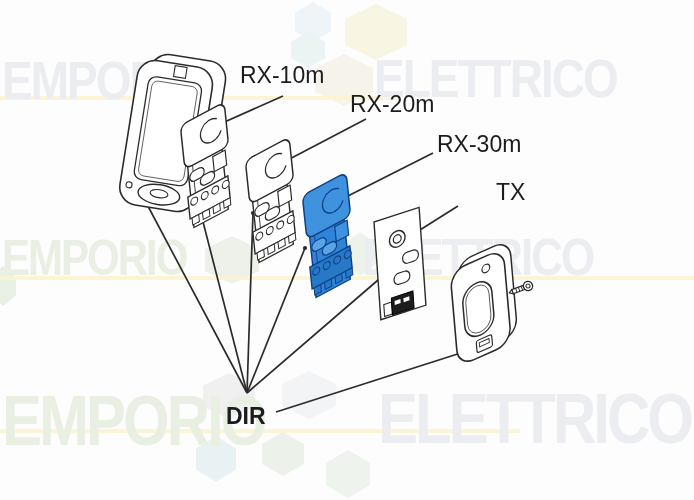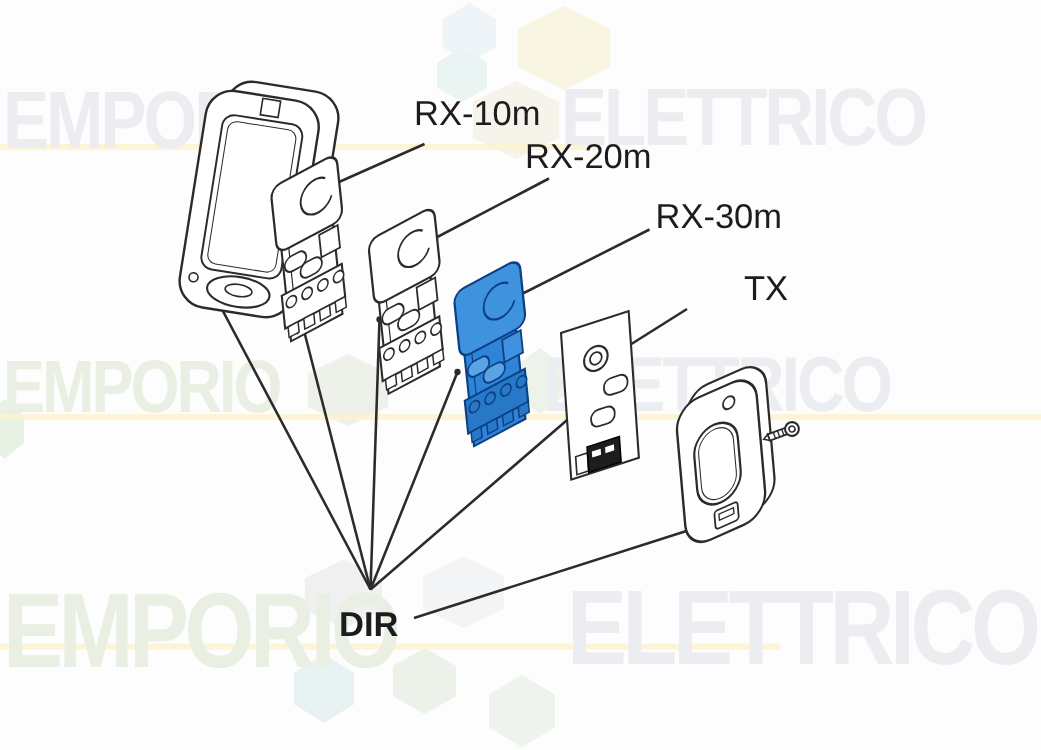--- a/index.html
+++ b/index.html
@@ -156,18 +156,18 @@
       <rect x="3.5" y="-2.2" width="13" height="4.4" fill="#fff" stroke="#2b2b2b" stroke-width="1.2"></rect>
       <line x1="6.5" y1="-2.2" x2="6.5" y2="2.2" stroke="#2b2b2b" stroke-width="0.9"></line>
       <line x1="9.5" y1="-2.2" x2="9.5" y2="2.2" stroke="#2b2b2b" stroke-width="0.9"></line>
       <line x1="12.5" y1="-2.2" x2="12.5" y2="2.2" stroke="#2b2b2b" stroke-width="0.9"></line>
       <polygon points="16.5,-2.2 20,0 16.5,2.2" fill="#fff" stroke="#2b2b2b" stroke-width="1.1"></polygon>
       <circle cx="0" cy="0" r="4.6" fill="#fff" stroke="#2b2b2b" stroke-width="1.4"></circle>
       <circle cx="0" cy="0" r="2" fill="none" stroke="#2b2b2b" stroke-width="1"></circle>
     </g>
   </svg>
 
-  <div class="lbl" style="left:240px;top:64px;margin-left:36px;">RX-10m</div>
+  <div class="lbl" style="left:240px;top:64px;">RX-10m</div>
   <div class="lbl" style="left:325px;top:93px;margin-left:25px;">RX-20m</div>
   <div class="lbl" style="left:437px;top:133px;">RX-30m</div>
   <div class="lbl" style="left:496px;top:181px;">TX</div>
   <div class="lbl" style="left:226px;top:405px;font-weight:bold;">DIR</div>
 </div>
 
 </body></html>

